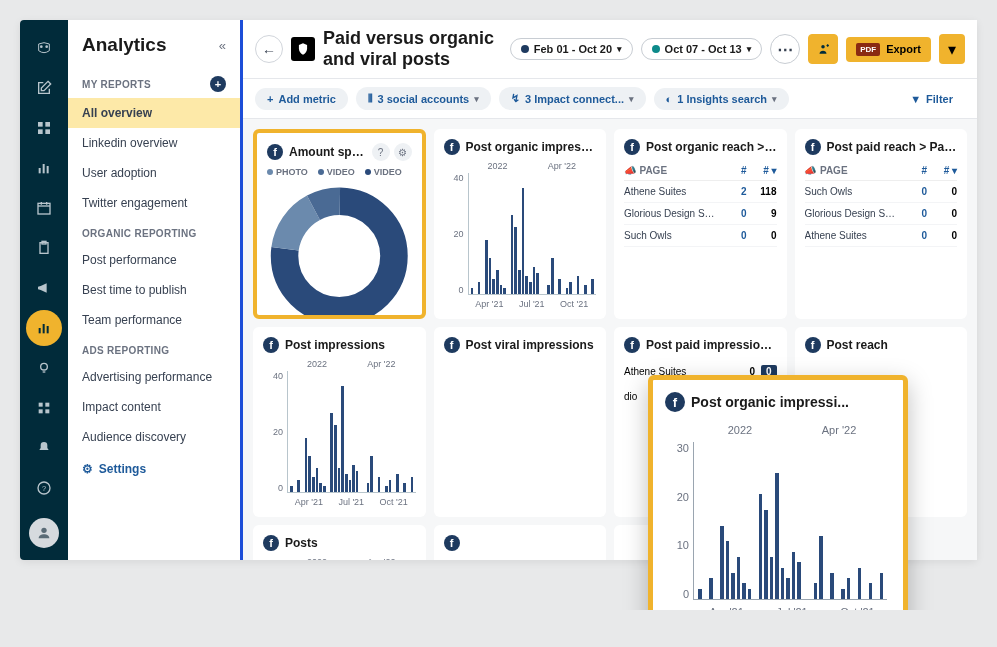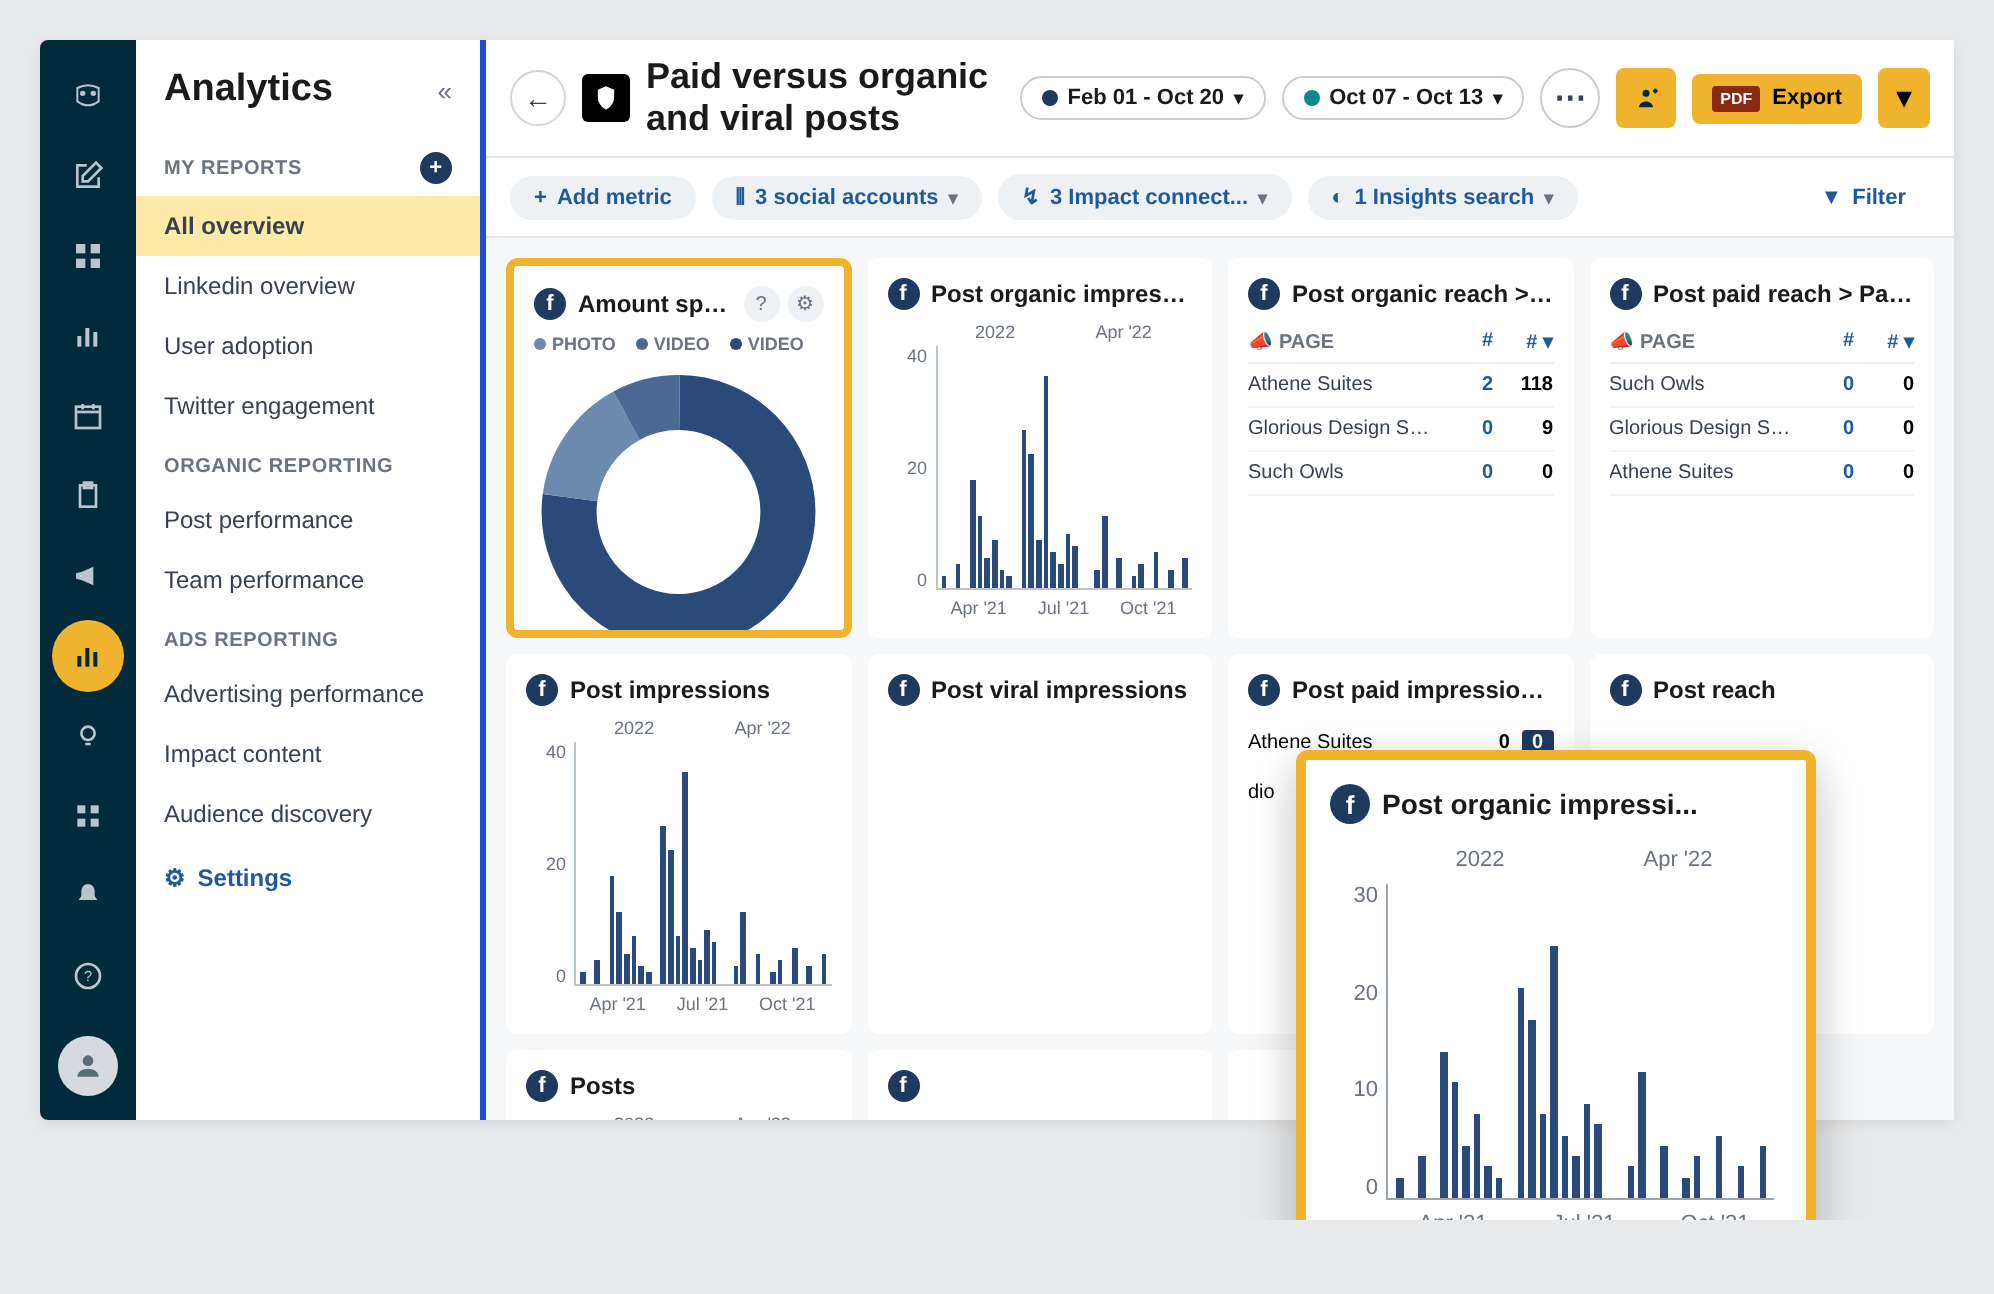--- a/index.html
+++ b/index.html
@@ -211,20 +211,21 @@
       <span>MY REPORTS</span>
       <span class="plus">+</span>
     </div>
     <div class="side-item active">All overview</div>
     <div class="side-item">Linkedin overview</div>
     <div class="side-item">User adoption</div>
     <div class="side-item">Twitter engagement</div>
 
     <div class="section-head">ORGANIC REPORTING</div>
     <div class="side-item">Post performance</div>
+    <div class="side-item">Best time to publish</div>
     <div class="side-item">Team performance</div>
 
     <div class="section-head">ADS REPORTING</div>
     <div class="side-item">Advertising performance</div>
 
     <div class="side-item">Impact content</div>
     <div class="side-item">Audience discovery</div>
 
     <div class="settings">
       <span>⚙</span>

